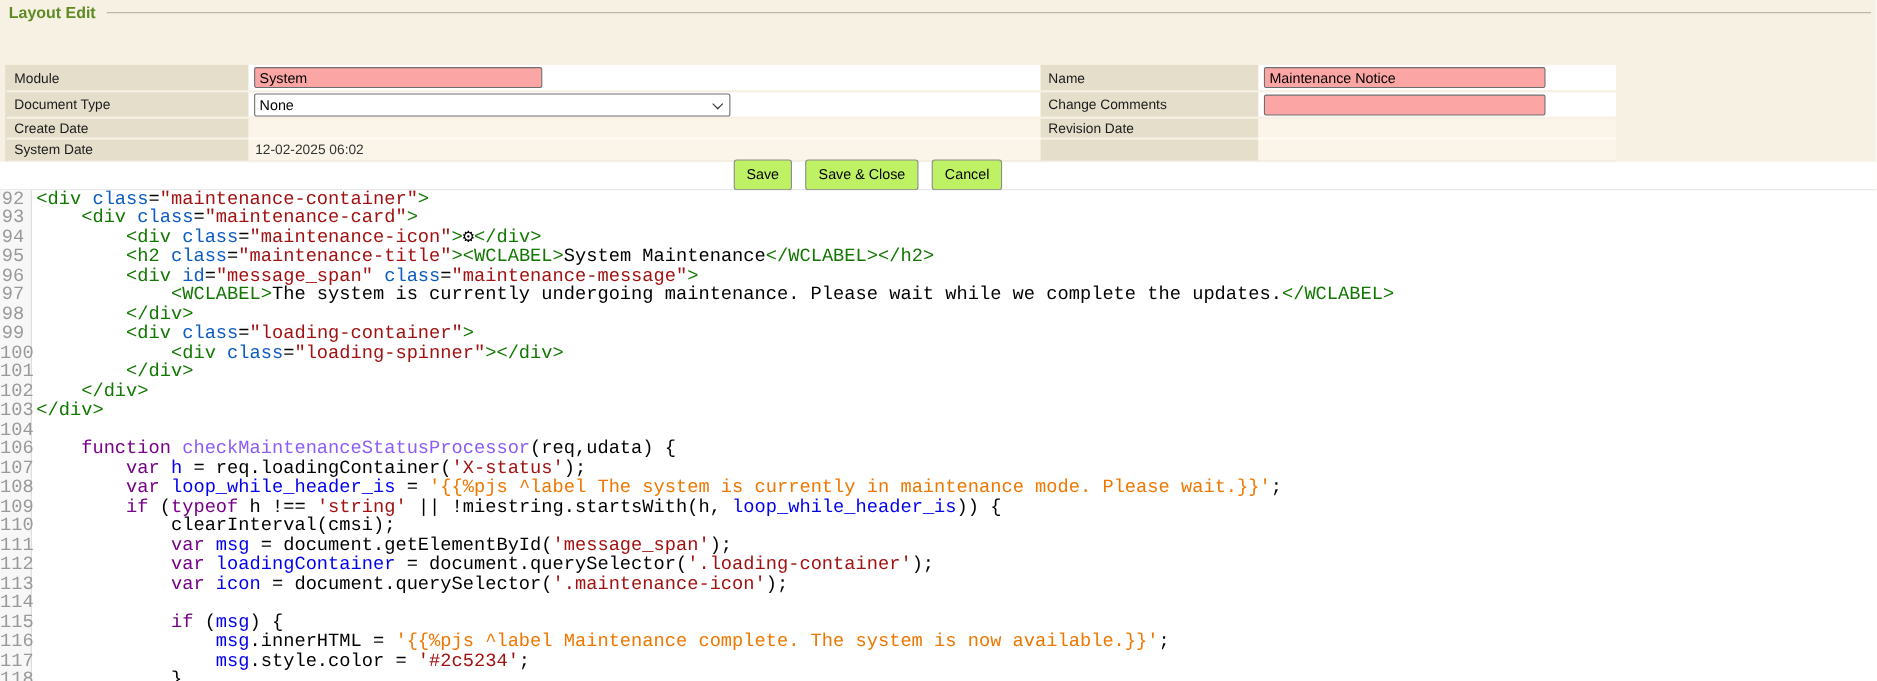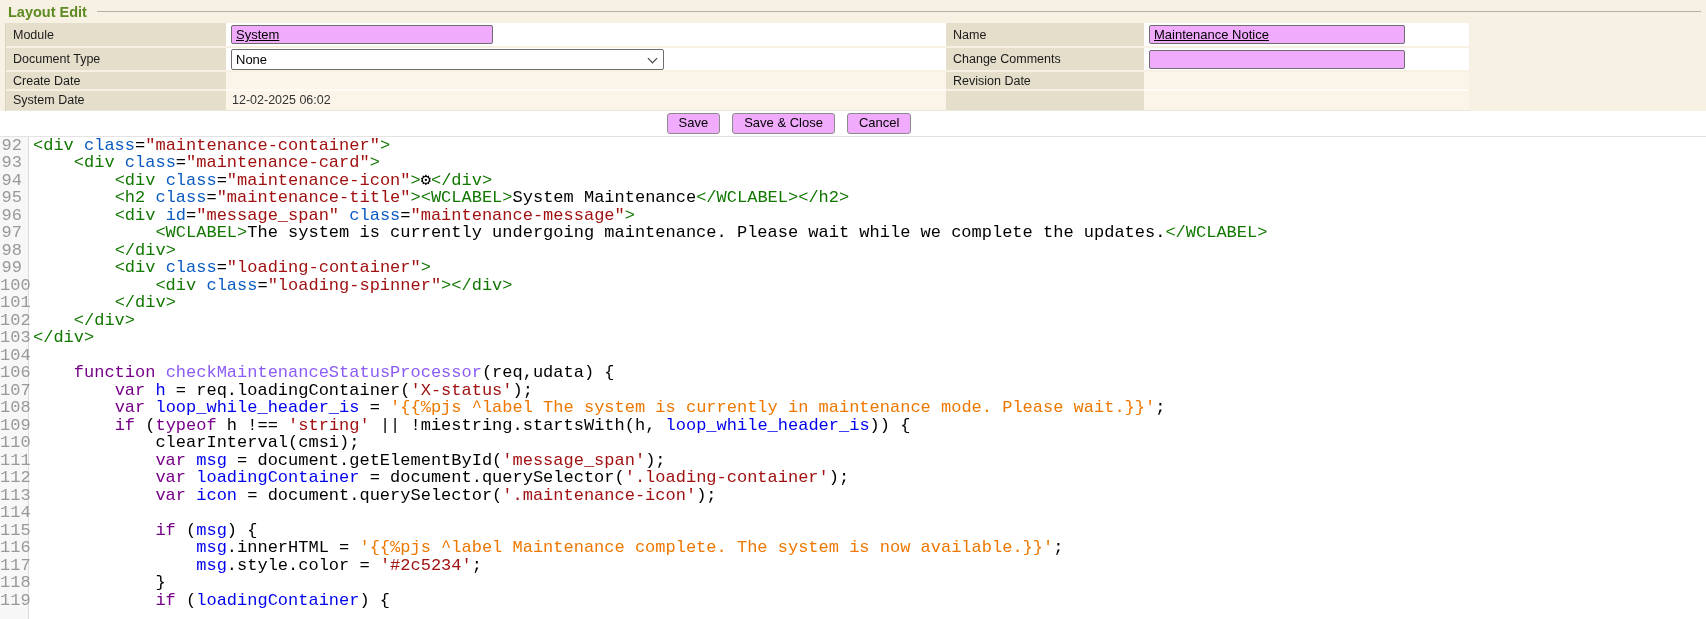--- a/index.html
+++ b/index.html
@@ -6,49 +6,49 @@
   html, body { width: 1706px; height: 619px; overflow: hidden; }
   body { font-family: "Liberation Sans", sans-serif; background: #ffffff; }
 
   
   .form-panel { background: #f6f1e3; width: 1706px; }
   .legend-row { display: flex; align-items: center; height: 23px; padding-left: 8px; }
   .form-title { color: #5f8a23; font-weight: bold; font-size: 14.5px; white-space: nowrap; }
   .legend-line { flex: 1; height: 1px; background: #b3b0a4; margin-left: 10px; margin-right: 5px; }
 
   .table-wrap { margin-left: 5px; border-left: 1px solid #d8d2c2; }
-  table.form { border-collapse: collapse; table-layout: fixed; width: 1463px; }
+  table.form { border-collapse: collapse; table-layout: fixed; width: 1463px; margin-top: 36px; }
   td { vertical-align: middle; }
   td.lbl { background: #e4decb; font-size: 12.5px; color: #1b1b1b; padding-left: 7px;
            border-bottom: 2px solid #f6f1e3; }
   td.fld { background: #ffffff; padding-left: 5px; border-bottom: 2px solid #f6f1e3; }
   td.val { background: #faf5e8; font-size: 12.5px; color: #333333; padding-left: 6px;
            border-bottom: 2px solid #fffdf6; }
   tr.r1 td, tr.r2 td { height: 24px; }
   tr.r3 td { height: 19px; }
   tr.r4 td { height: 20px; border-bottom: 1px solid #eae5d6; }
 
-  input.text { height: 19px; border: 1px solid #6e6e6e; border-radius: 2px; background: #f0abfc;
+  input.text { height: 19px; border: 1px solid #6e6e6e; border-radius: 2px; background: #fca5a5;
                font-family: "Liberation Sans", sans-serif; font-size: 13px; color: #000;
-               padding: 0 4px; text-decoration: underline; }
+               padding: 0 4px; }
   .w-module { width: 262px; }
   .w-right  { width: 256px; }
   .select-wrap { position: relative; display: inline-block; }
   select.ddl { appearance: none; -webkit-appearance: none; width: 433px; height: 21px;
                border: 1px solid #6e6e6e; border-radius: 2px; background: #fff;
                font-family: "Liberation Sans", sans-serif; font-size: 13px; color: #000;
                padding: 0 18px 0 4px; }
   .chevron { position: absolute; right: 8px; top: 6px; width: 7px; height: 7px;
              border-right: 1.6px solid #333; border-bottom: 1.6px solid #333;
              transform: rotate(45deg); pointer-events: none; }
 
   .button-row { background: #ffffff; height: 26px; border-bottom: 1px solid #e3e3e3; }
   .button-row-inner { width: 1578px; height: 100%; display: flex; align-items: center;
                       justify-content: center; gap: 12px; }
-  button.btn { height: 21px; padding: 0 11px; background: #f0abfc; border: 1px solid #8b8b8b;
+  button.btn { height: 28px; padding: 0 11px; background: #bef264; border: 1px solid #8b8b8b;
                border-radius: 3px; font-family: "Liberation Sans", sans-serif; font-size: 13px;
                color: #000; line-height: 18px; }
 
   
   .editor { position: relative; background: #ffffff; height: 483px; overflow: hidden;
             font-family: "Liberation Mono", monospace; font-size: 17px; }
   .gutter-bg { position: absolute; left: 0; top: 0; bottom: 0; width: 29px;
                background: #f7f7f7; border-right: 1px solid #dcdcdc; }
   .code-line { position: relative; display: flex; height: 17.5px; line-height: 17.5px; }
   .gutter-num { flex: none; width: 29px; padding-right: 6px; text-align: right;

